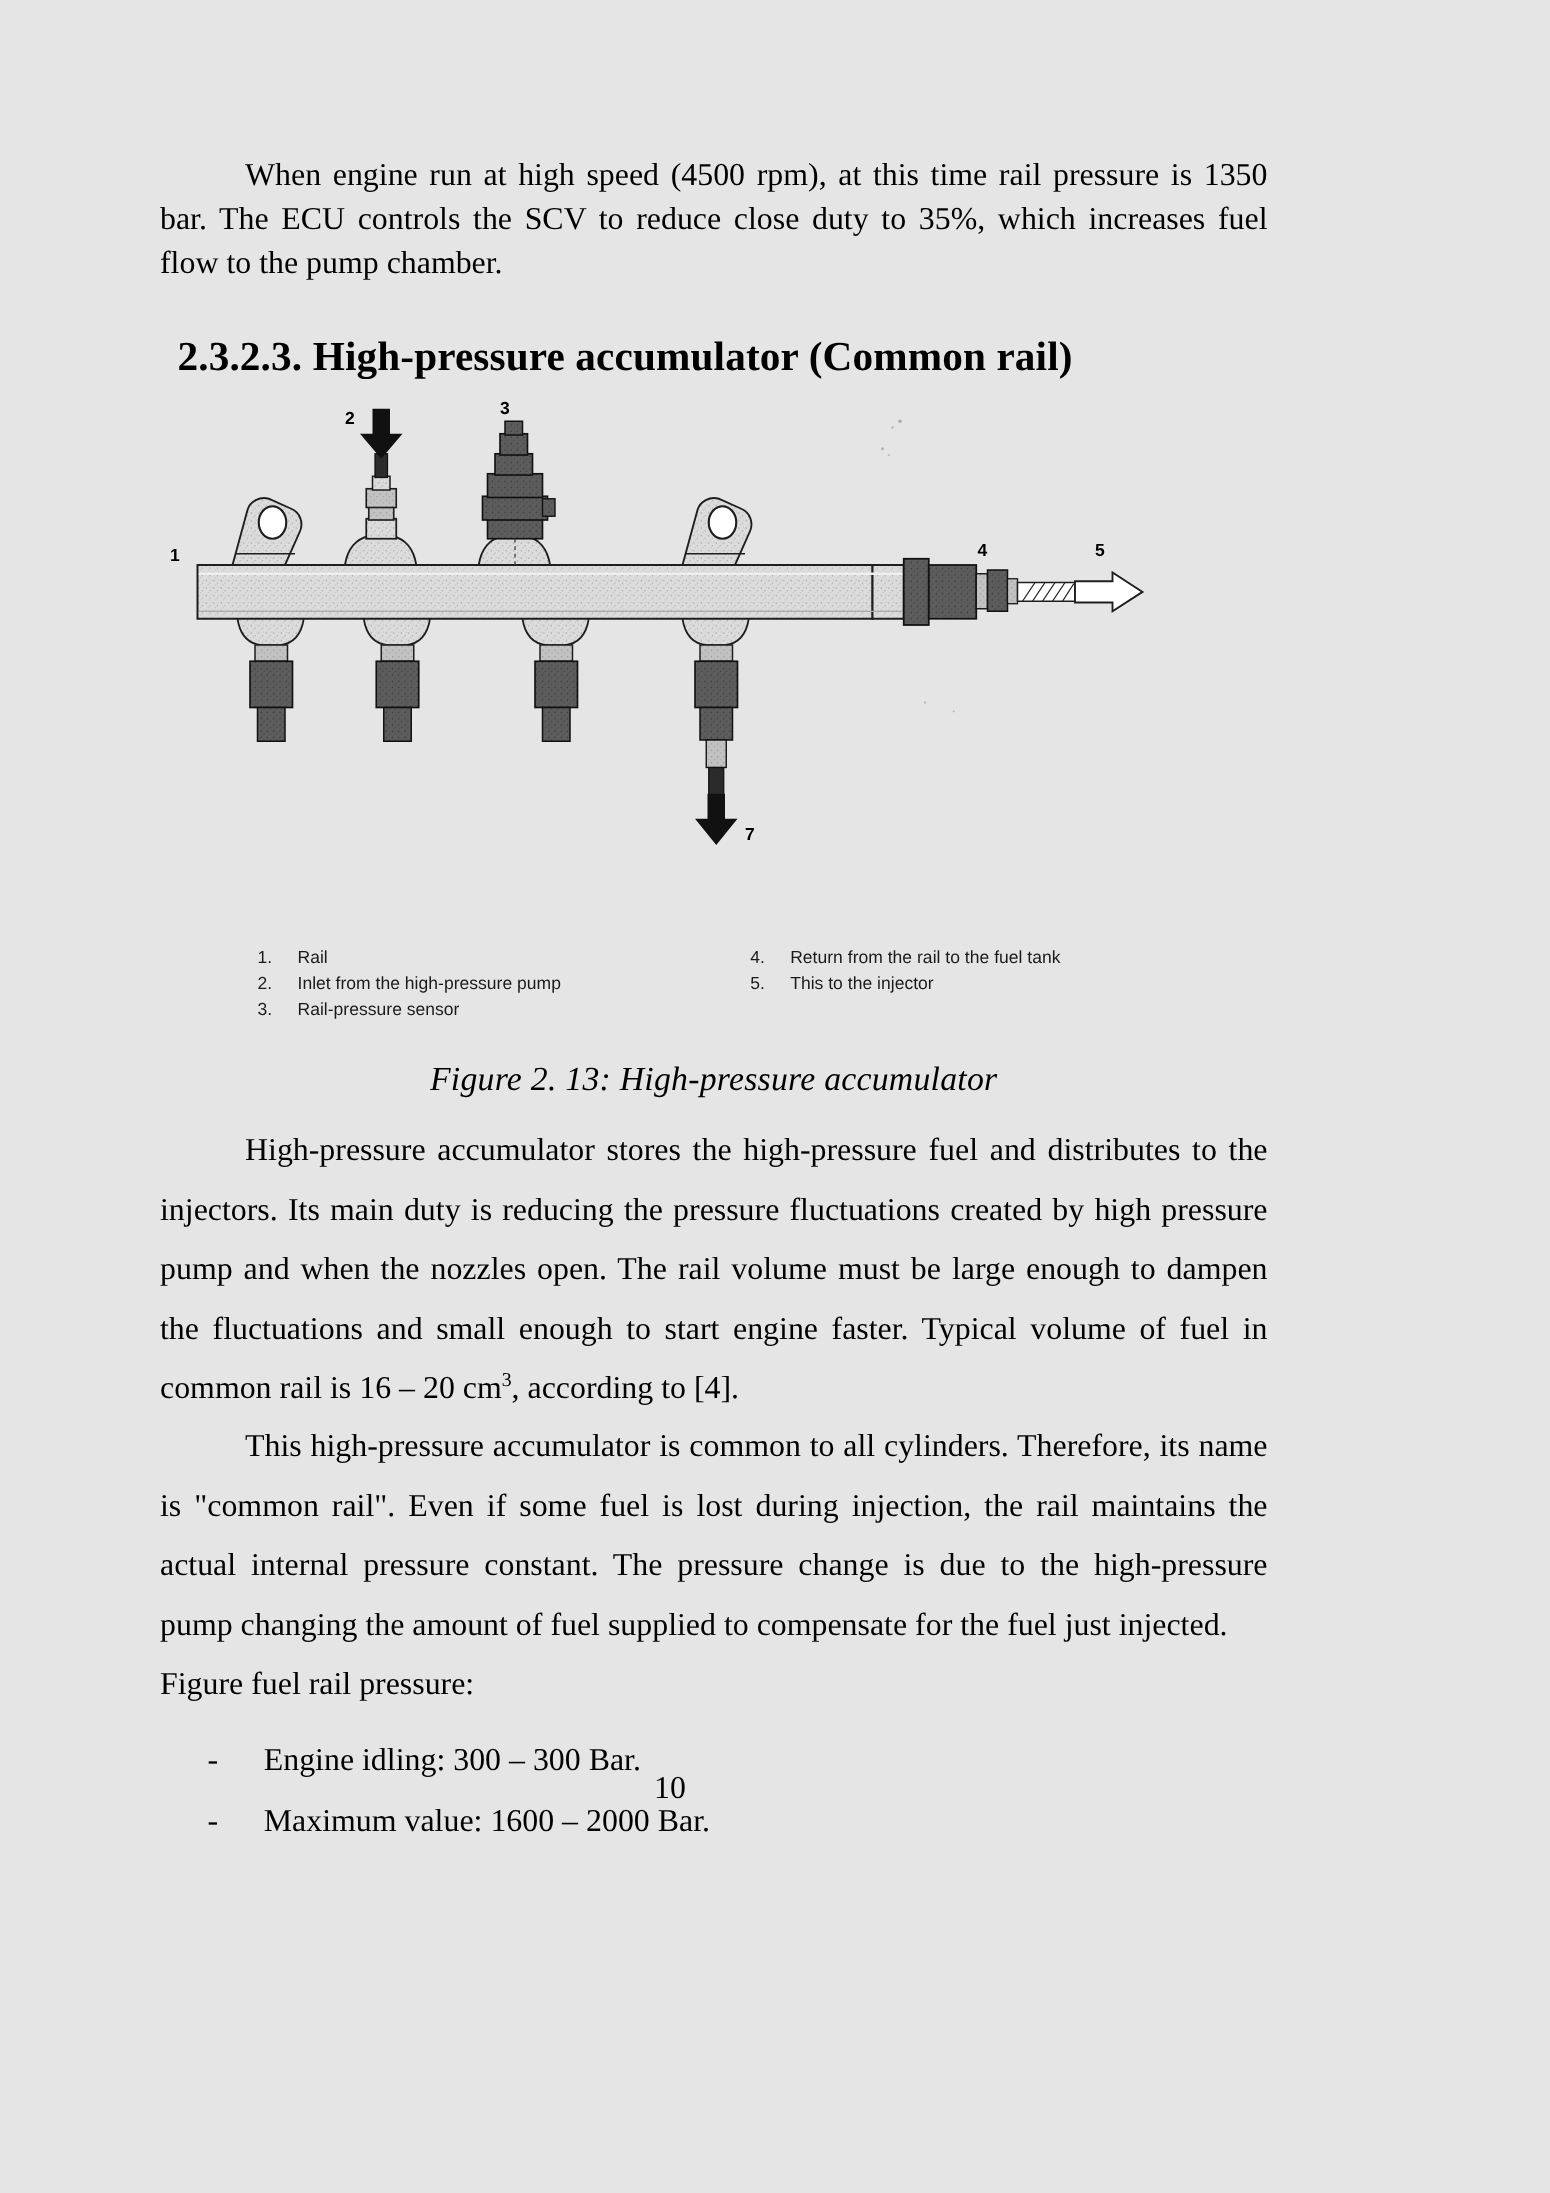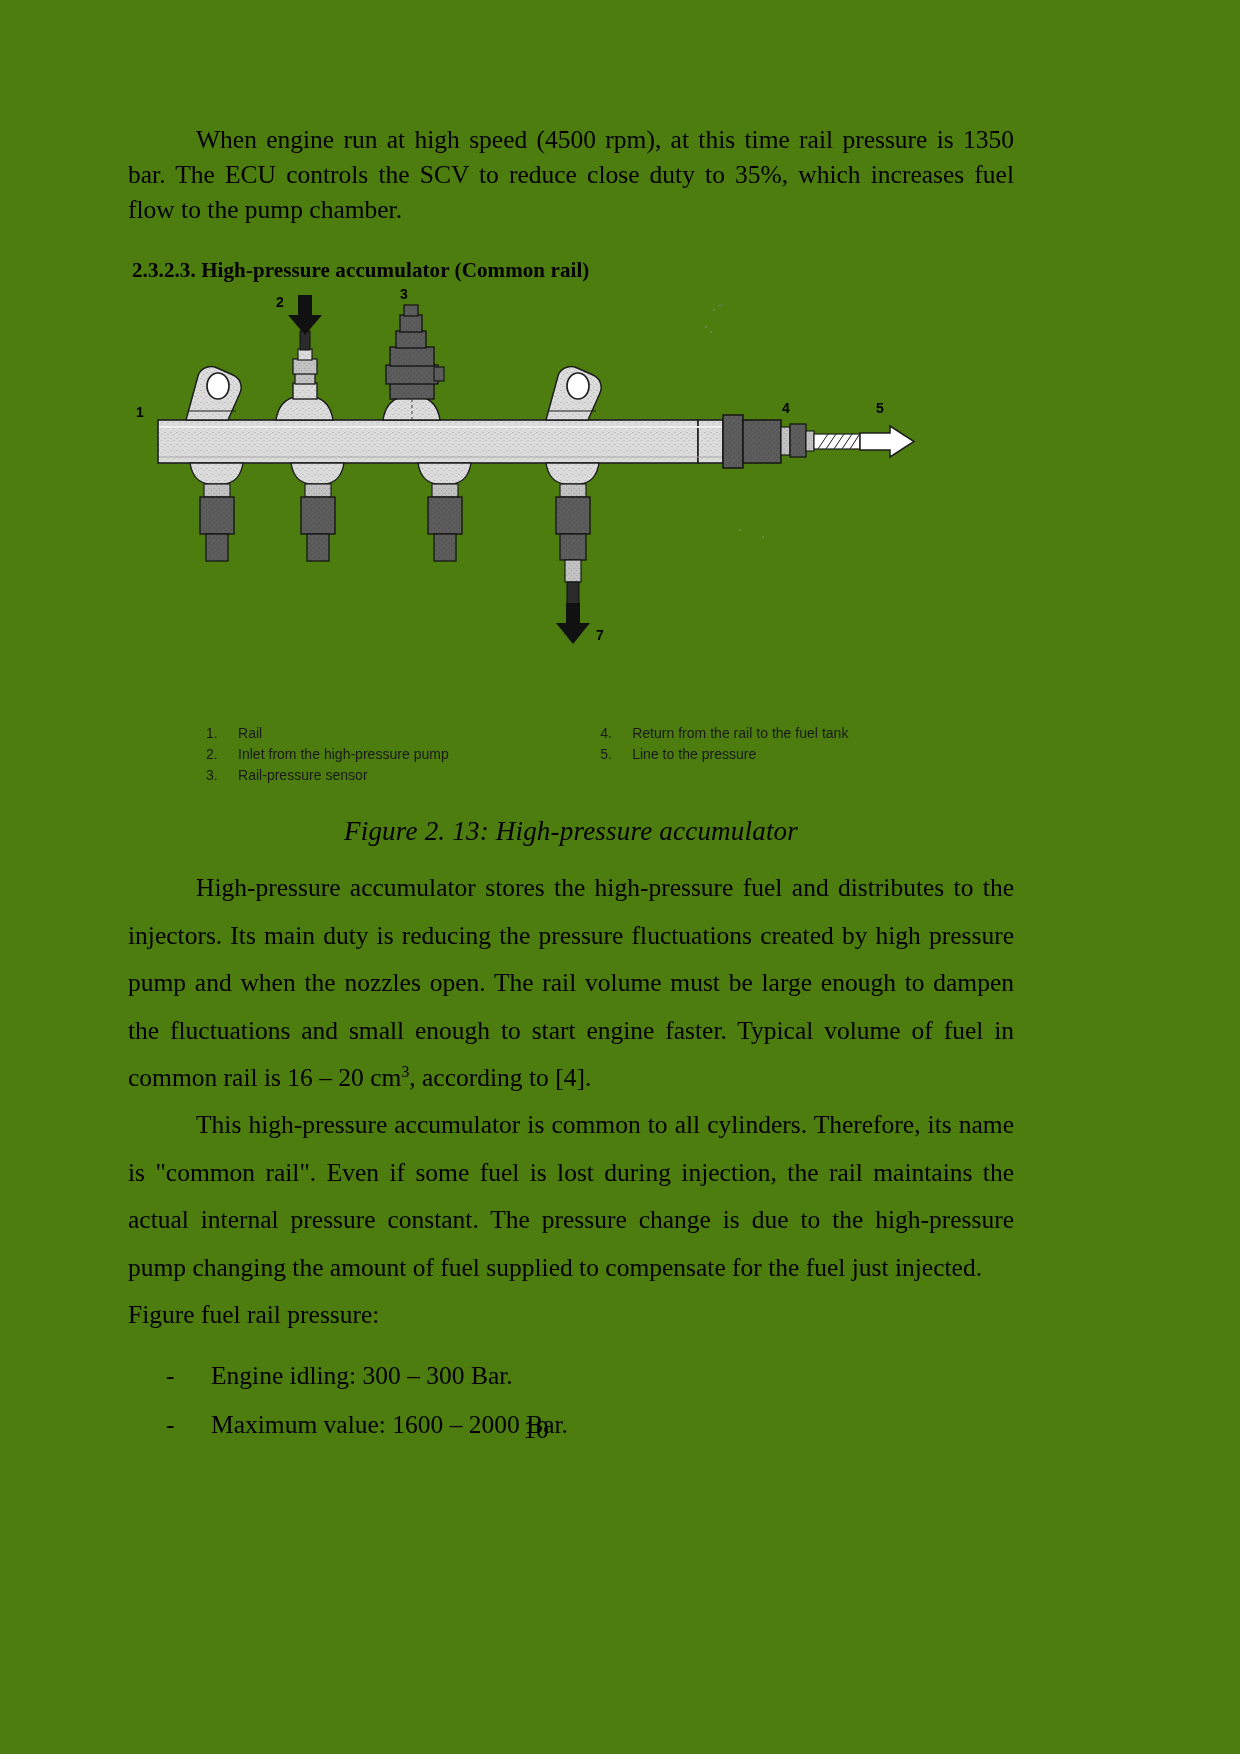--- a/index.html
+++ b/index.html
@@ -14,21 +14,21 @@
     font-family: "Liberation Serif", "DejaVu Serif", serif;
     color: #000000;
     overflow: hidden;
   }
 
   .page {
     position: absolute;
     left: 0; top: 0;
     width: 1240px;
     height: 1754px;
-    background: #4d7c0f;
+    background: #e5e5e5;
   }
 
   .content {
     position: absolute;
     left: 128px;
     top: 122px;
     width: 886px;
   }
 
   
@@ -43,23 +43,23 @@
   .para.indent { text-indent: 68px; }
   .para.loose {
     line-height: 1.86;
   }
 
   .gap-sm { height: 17px; }
   .gap-md { height: 26px; }
 
   
   .heading {
-    font-size: 21px;
+    font-size: 33px;
     font-weight: bold;
-    margin: 4px;
+    margin: 14px;
     letter-spacing: 0.1px;
   }
 
   
   .figure {
     position: relative;
     width: 886px;
     margin: 0;
   }
 
@@ -319,21 +319,21 @@
               <span class="legend-txt">Rail-pressure sensor</span>
             </div>
           </div>
           <div class="legend-col right">
             <div class="legend-row">
               <span class="legend-num">4.</span>
               <span class="legend-txt">Return from the rail to the fuel tank</span>
             </div>
             <div class="legend-row">
               <span class="legend-num">5.</span>
-              <span class="legend-txt">Line to the pressure</span>
+              <span class="legend-txt">This to the injector</span>
             </div>
           </div>
         </div>
       </div>
 
       <div class="fig-caption">Figure 2. 13: High-pressure accumulator</div>
     </div>
 
     <div class="gap-sm"></div>
 

